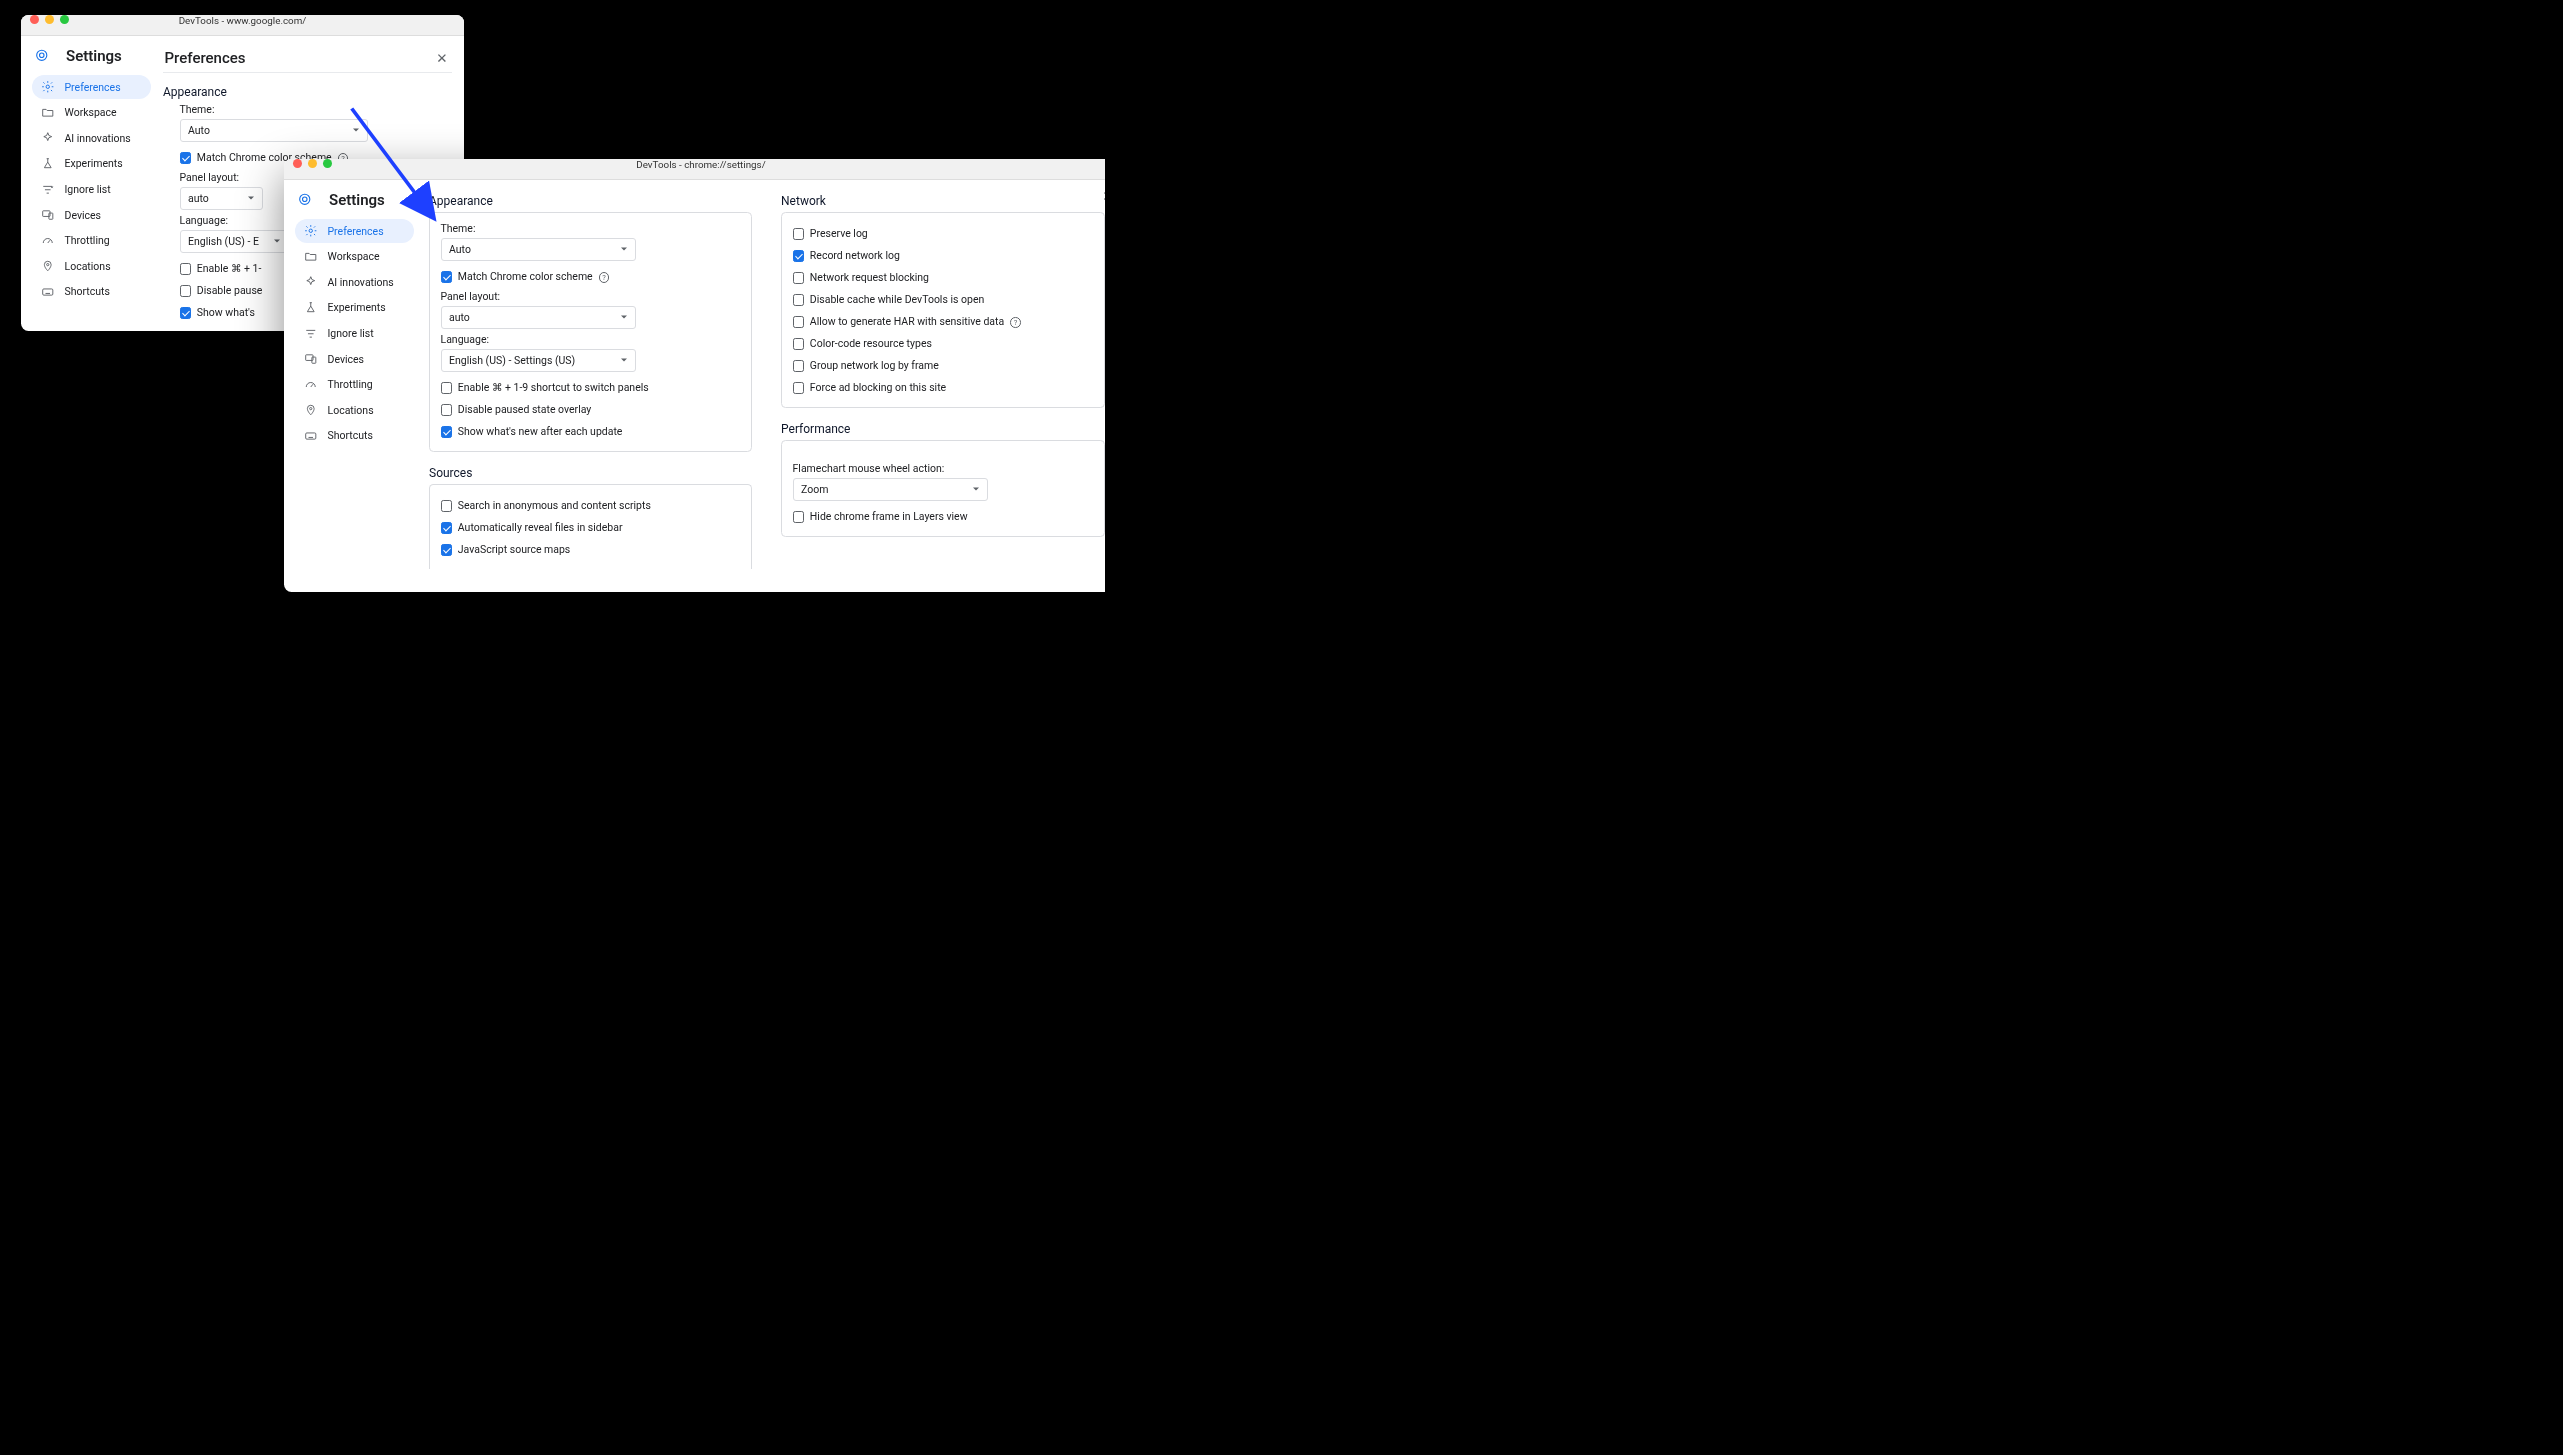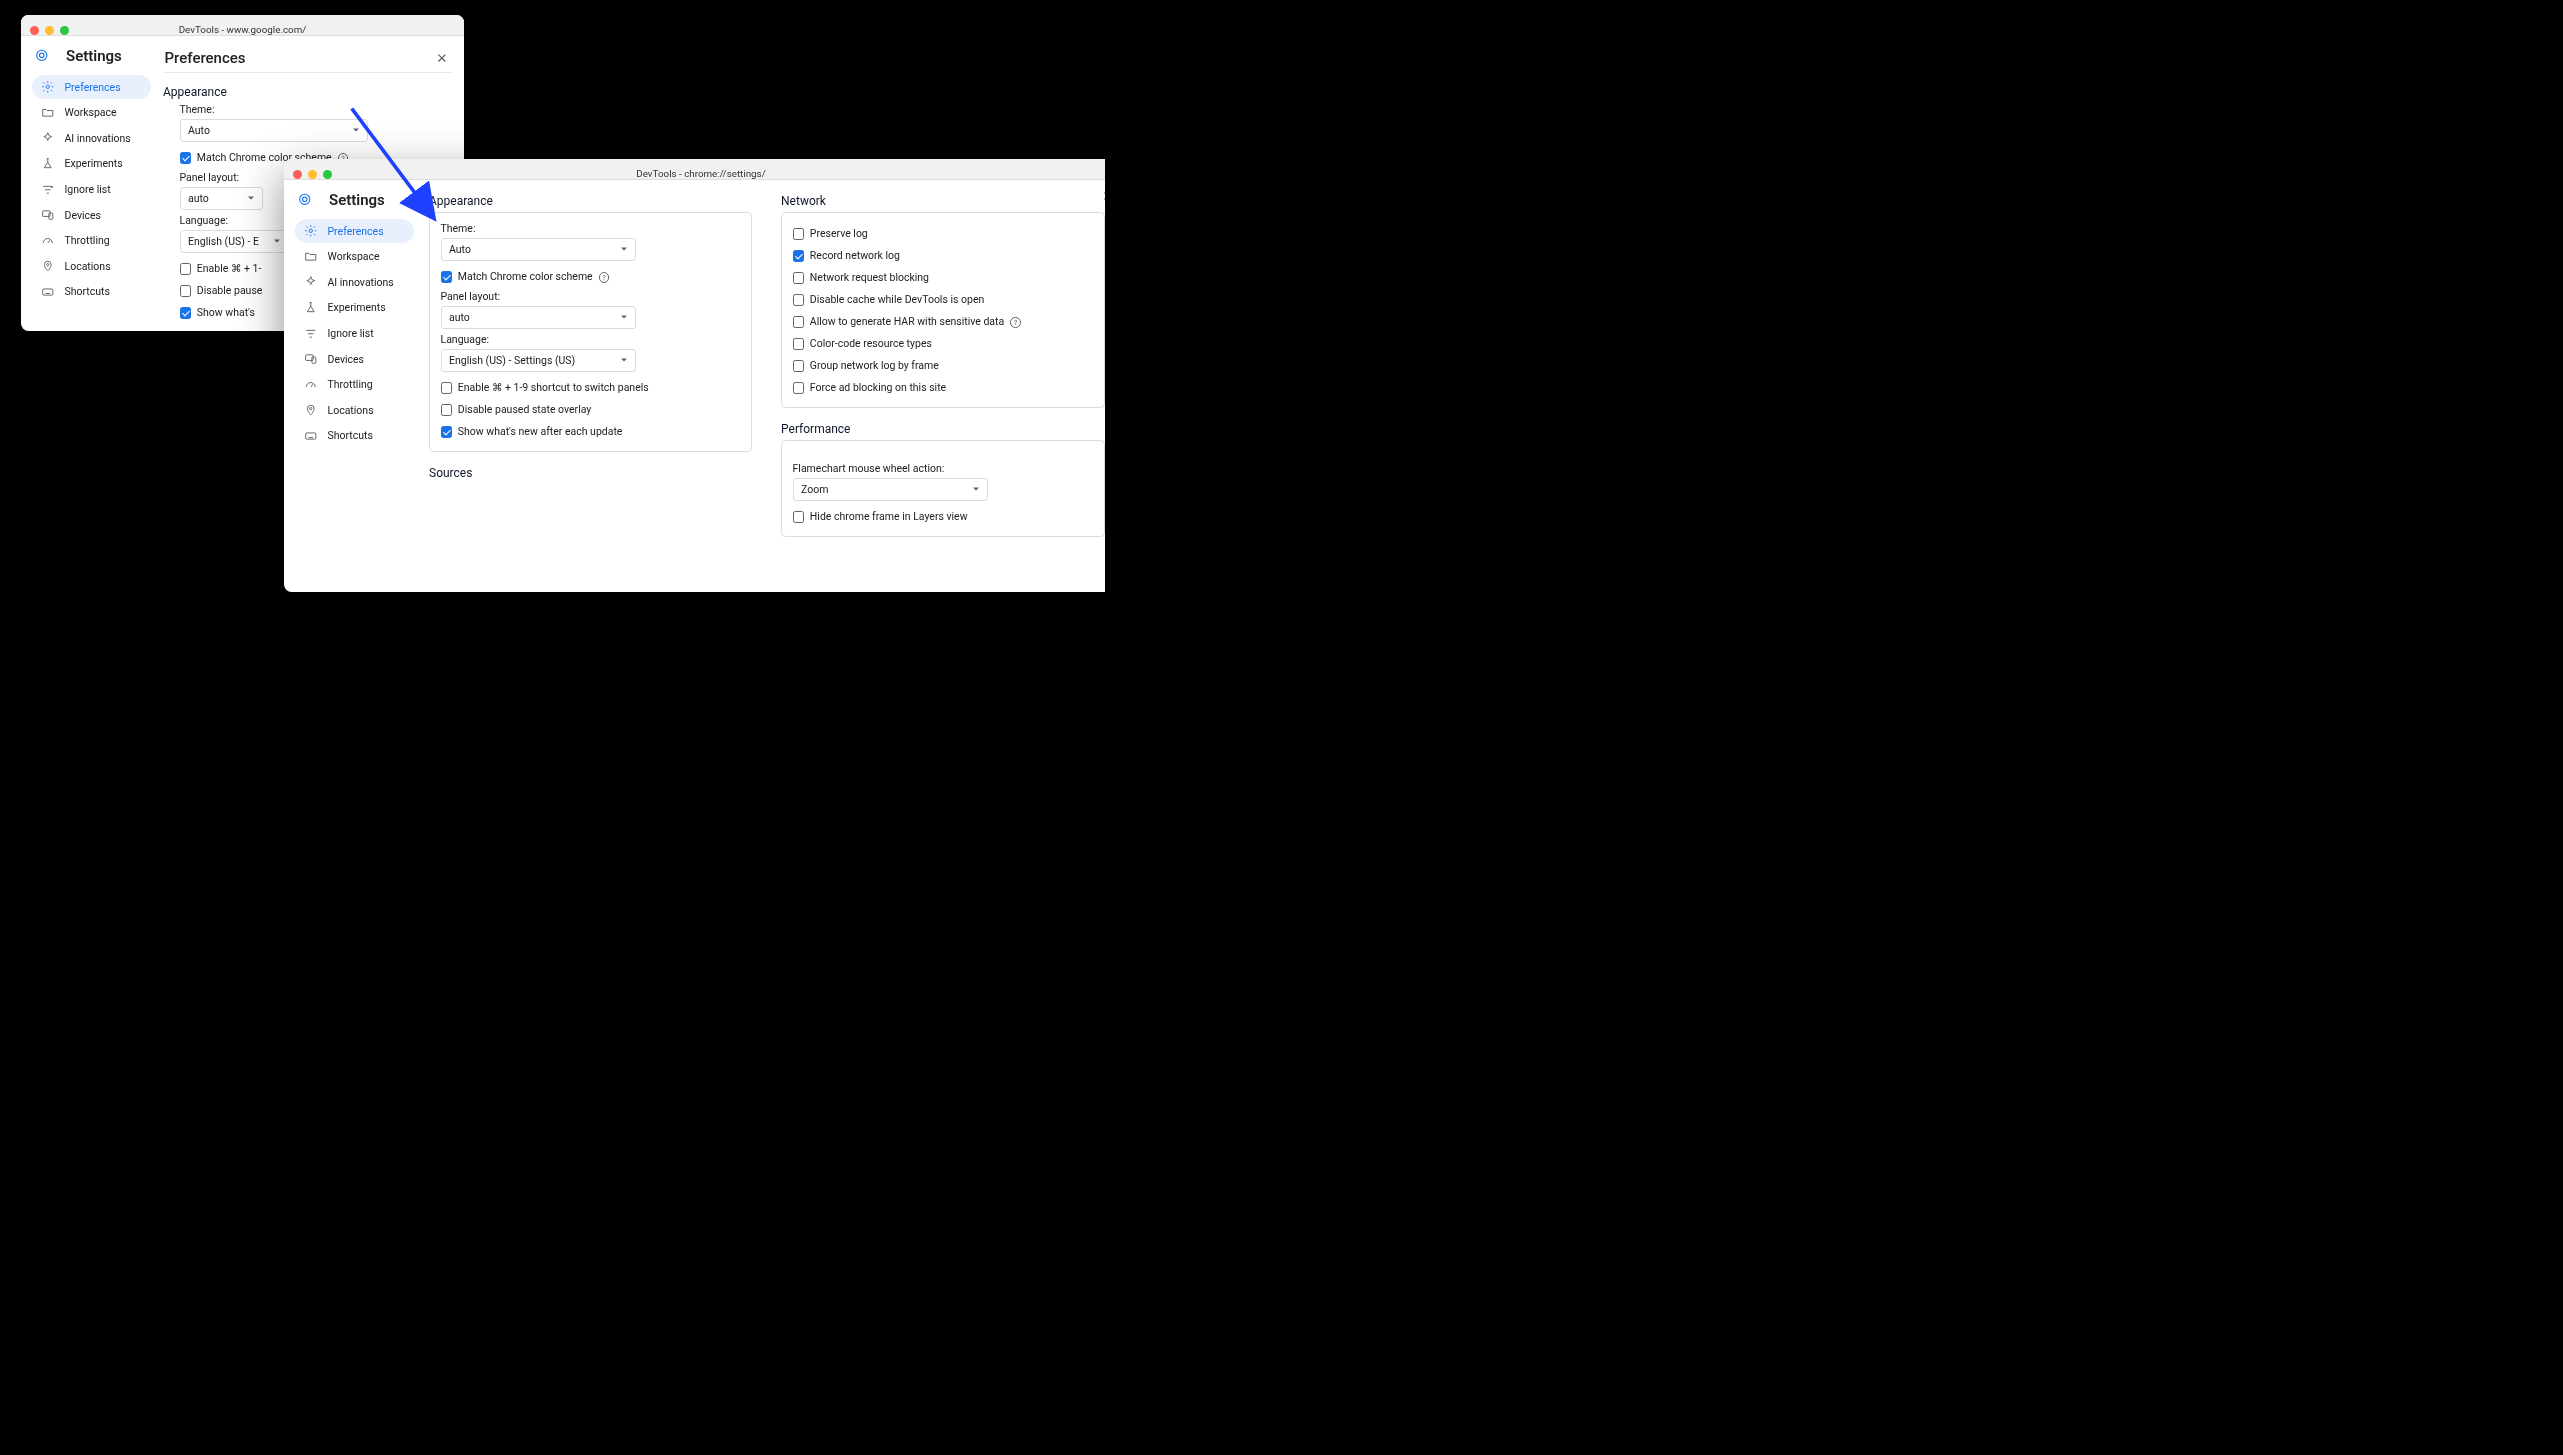--- a/index.html
+++ b/index.html
@@ -17,21 +17,21 @@
     box-shadow: 0 15px 45px rgba(0,0,0,.45);
     overflow: hidden;
     display: flex;
     flex-direction: column;
   }
   .titlebar {
     height: 21px;
     background: #f1f1f1;
     border-bottom: 0.8px solid #ddd;
     display: flex;
-    align-items: flex-end;
+    align-items: flex-start;
     position: relative;
   }
   .traffic {
     display: flex;
     gap: 6px;
     padding-left: 9px;
   }
   .dot { width: 9px; height: 9px; border-radius: 50%; }
   .dot.r { background: #ff5f57; }
   .dot.y { background: #febc2e; }
@@ -396,20 +396,34 @@
                 <span>Disable paused state overlay</span>
               </div>
               <div class="row">
                 <span class="cb checked"></span>
                 <span>Show what's new after each update</span>
               </div>
             </div>
           </div>
           <div>
             <div class="section-title">Sources</div>
+            <div class="card" style="border-bottom:none; border-radius:4.5px 4.5px 0 0;">
+              <div class="row">
+                <span class="cb"></span>
+                <span>Search in anonymous and content scripts</span>
+              </div>
+              <div class="row">
+                <span class="cb checked"></span>
+                <span>Automatically reveal files in sidebar</span>
+              </div>
+              <div class="row">
+                <span class="cb checked"></span>
+                <span>JavaScript source maps</span>
+              </div>
+            </div>
           </div>
         </div>
 
         <div class="col">
           <div>
             <div class="section-title">Network</div>
             <div class="card">
               <div class="row">
                   <span class="cb"></span>
                   <span>Preserve log</span>

